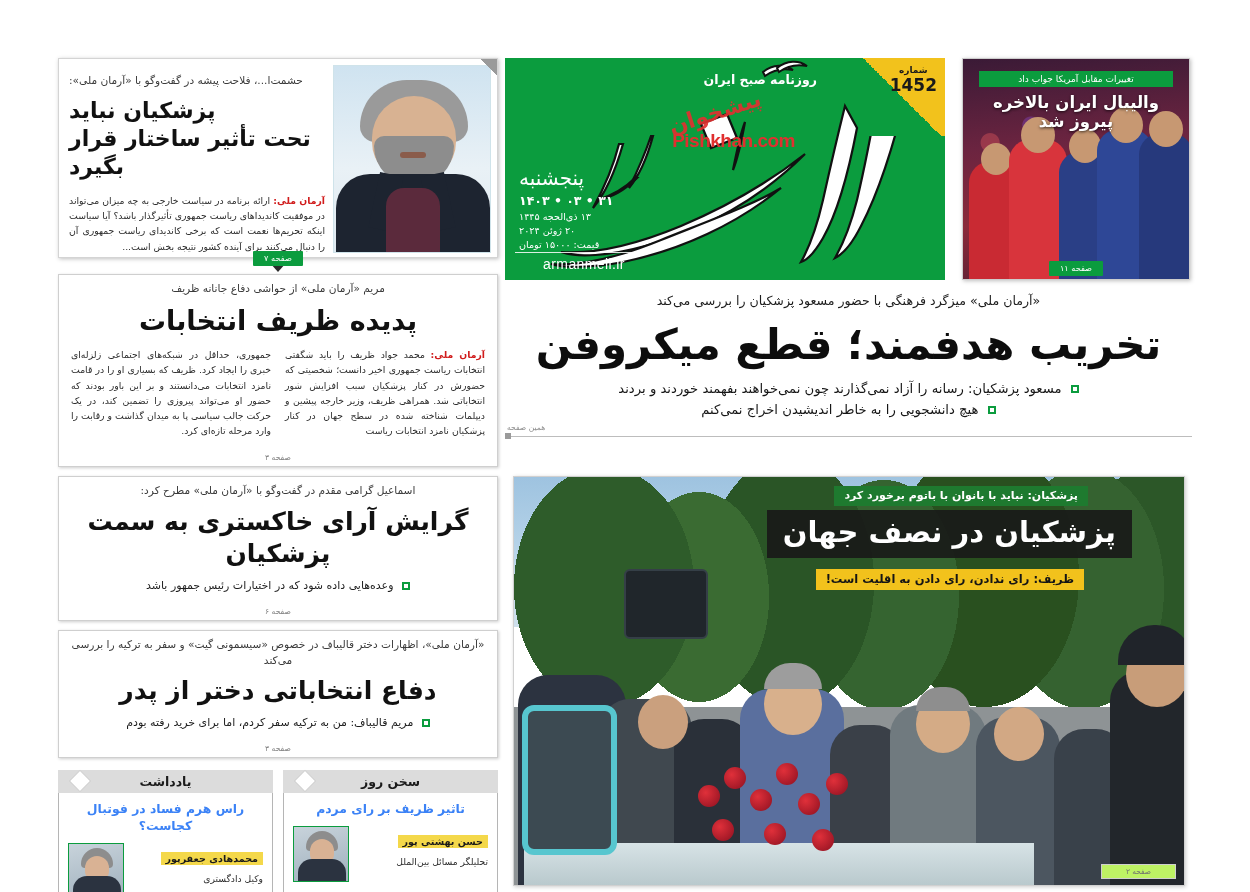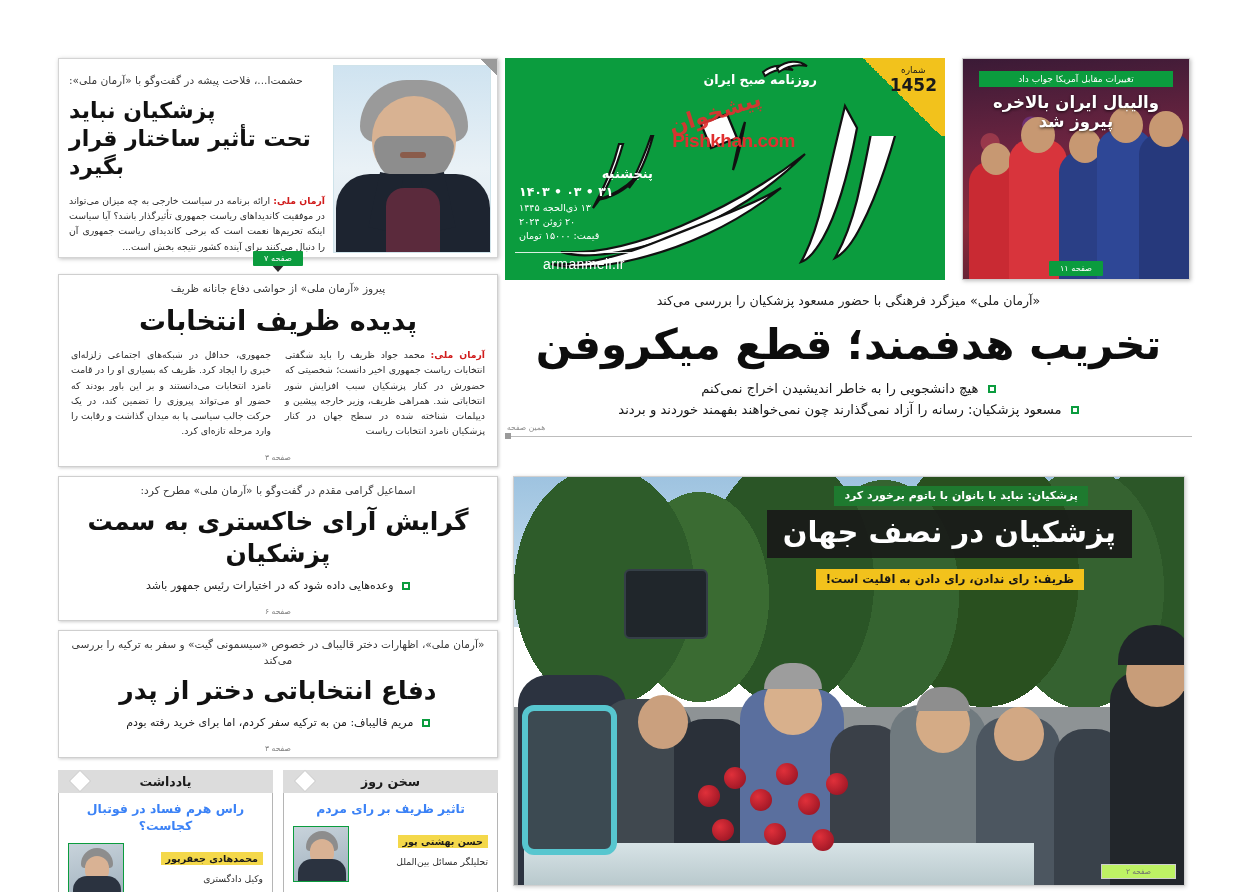--- a/index.html
+++ b/index.html
@@ -162,21 +162,21 @@
   }
   .masthead .corner-badge {
     position: absolute; right: 0; top: 0; width: 86px; height: 78px;
     background: linear-gradient(45deg, #0b9c3e 0 50%, #f2c21c 50% 100%);
     z-index: 3;
   }
   .masthead .corner-badge .txt {
     position: absolute; right: 8px; top: 8px; text-align: center;
     color: #1a1a1a; line-height: 1.1;
   }
-  .masthead .corner-badge .txt .n1 { font-size: 9px; font-weight: normal; display:block;}
+  .masthead .corner-badge .txt .n1 { font-size: 9px; font-weight: bold; display:block;}
   .masthead .corner-badge .txt .n2 { font-size: 17px; font-weight: bold; display:block;}
   .masthead .slogan {
     position: absolute; right: 128px; top: 14px;
     color: #fff; font-size: 12.5px; font-weight: bold; letter-spacing: .2px;
   }
   .masthead .logo-wrap {
     position: absolute; inset: 0; z-index: 2; pointer-events: none;
   }
   .masthead .wm {
     position: absolute; right: 150px; top: 72px; z-index: 5;
@@ -185,21 +185,21 @@
   }
   .masthead .wm2 {
     position: absolute; right: 182px; top: 42px; z-index: 5;
     color: #e03030; font-size: 22px; font-weight: bold;
     transform: rotate(-18deg); opacity: .92;
   }
   .masthead .dateblock {
     position: absolute; right: 292px; top: 108px; width: 138px;
     text-align: left; color: #fff; z-index: 6; padding-left: 4px;
   }
-  .masthead .dateblock .day { font-size: 13px; font-weight: bold; text-align: right; }
+  .masthead .dateblock .day { font-size: 20px; font-weight: normal; }
   .masthead .dateblock .d2 { font-size: 12.5px; font-weight: bold; margin-top: 3px; }
   .masthead .dateblock .d3,
   .masthead .dateblock .d4,
   .masthead .dateblock .d5 { font-size: 9.6px; margin-top: 3px; }
   .masthead .site {
     position: absolute; right: 292px; bottom: 8px; width: 138px;
     border-top: 1px solid rgba(255,255,255,.85); padding-top: 3px;
     color: #fff; font-size: 14px; font-family: "Liberation Sans", sans-serif;
     text-align: center; letter-spacing: .4px; z-index: 6;
   }
@@ -345,21 +345,21 @@
       </div>
       <div class="tagrow">
         <span class="pgtag">صفحه ۷</span>
       </div>
     </div>
 
     <div class="arrow-down"></div>
 
     <div class="boxed" style="margin-top:0;">
       <div class="art-block">
-        <div class="kicker">پیروز «آرمان ملی» از حواشی دفاع جانانه ظریف</div>
+        <div class="kicker">مریم «آرمان ملی» از حواشی دفاع جانانه ظریف</div>
         <h2 class="headline" style="font-size:27px;">پدیده ظریف انتخابات</h2>
         <div class="two-col">
           <div class="body-text">
             <span class="src">آرمان ملی:</span>
             <span>محمد جواد ظریف را باید شگفتی انتخابات ریاست جمهوری اخیر دانست؛ شخصیتی که حضورش در کنار پزشکیان سبب افزایش شور انتخاباتی شد. همراهی ظریف، وزیر خارجه پیشین و دیپلمات شناخته شده در سطح جهان در کنار پزشکیان نامزد انتخابات ریاست</span>
           </div>
           <div class="body-text">جمهوری، حداقل در شبکه‌های اجتماعی زلزله‌ای خبری را ایجاد کرد. ظریف که بسیاری او را در قامت نامزد انتخابات می‌دانستند و بر این باور بودند که حضور او می‌تواند پیروزی را تضمین کند، در یک حرکت جالب سیاسی پا به میدان گذاشت و رقابت را وارد مرحله تازه‌ای کرد.</div>
         </div>
         <div class="tagcenter">
           <span class="tag-gray">صفحه ۳</span>
@@ -509,25 +509,25 @@
     <div class="vtag">
       <span class="pgtag">صفحه ۱۱</span>
     </div>
   </div>
 
   <div class="main-head">
     <div class="kicker">«آرمان ملی» میزگرد فرهنگی با حضور مسعود پزشکیان را بررسی می‌کند</div>
     <h1>تخریب هدفمند؛ قطع میکروفن</h1>
     <div class="pt">
       <span class="bullet"></span>
-      <span>هیچ دانشجویی را به خاطر اندیشیدن اخراج نمی‌کنم</span>
+      <span>مسعود پزشکیان: رسانه را آزاد نمی‌گذارند چون نمی‌خواهند بفهمند خوردند و بردند</span>
     </div>
     <div class="pt">
       <span class="bullet"></span>
-      <span>مسعود پزشکیان: رسانه را آزاد نمی‌گذارند چون نمی‌خواهند بفهمند خوردند و بردند</span>
+      <span>هیچ دانشجویی را به خاطر اندیشیدن اخراج نمی‌کنم</span>
     </div>
     <div class="footline">
       <div class="ln"></div>
         <div class="sq"></div>
       <div class="lbl">همین صفحه</div>
     </div>
   </div>
 
   <div class="main-photo">
     <div class="mp-sky"></div>

